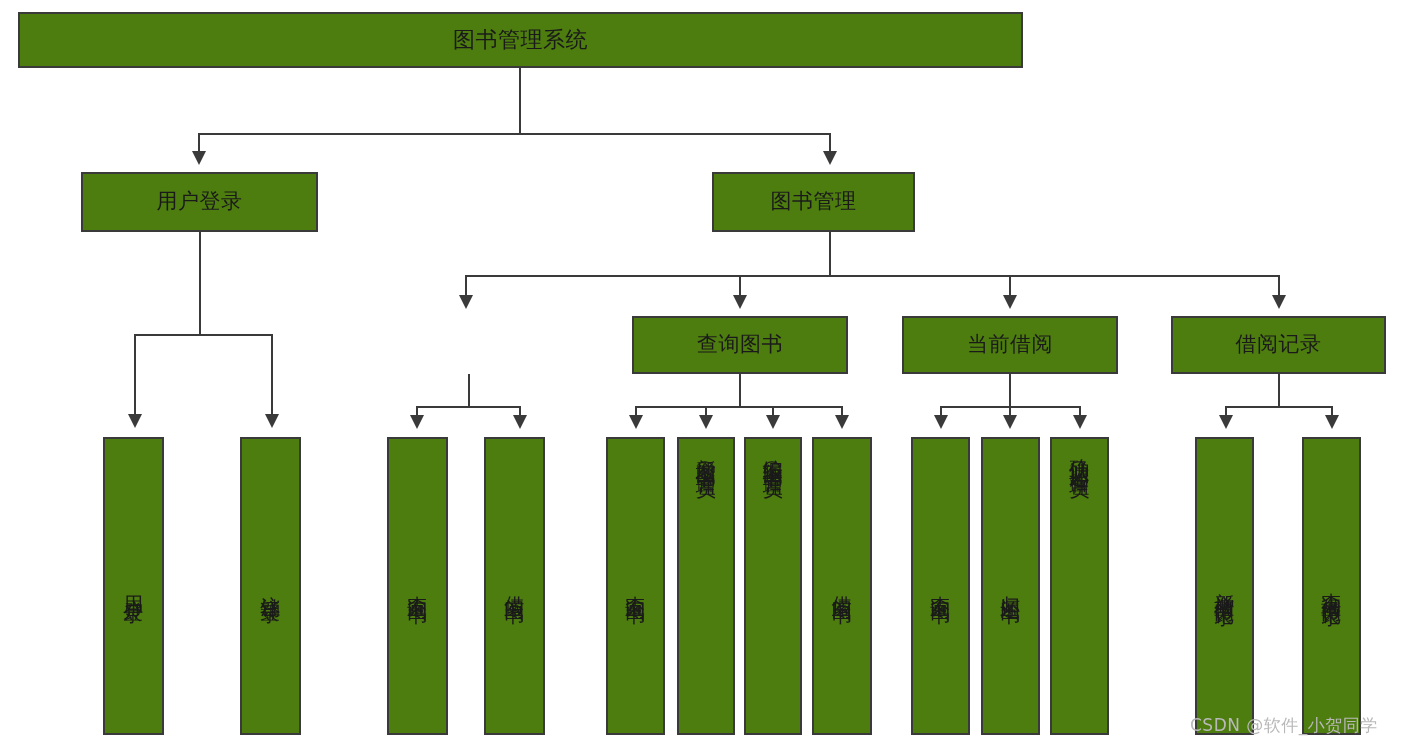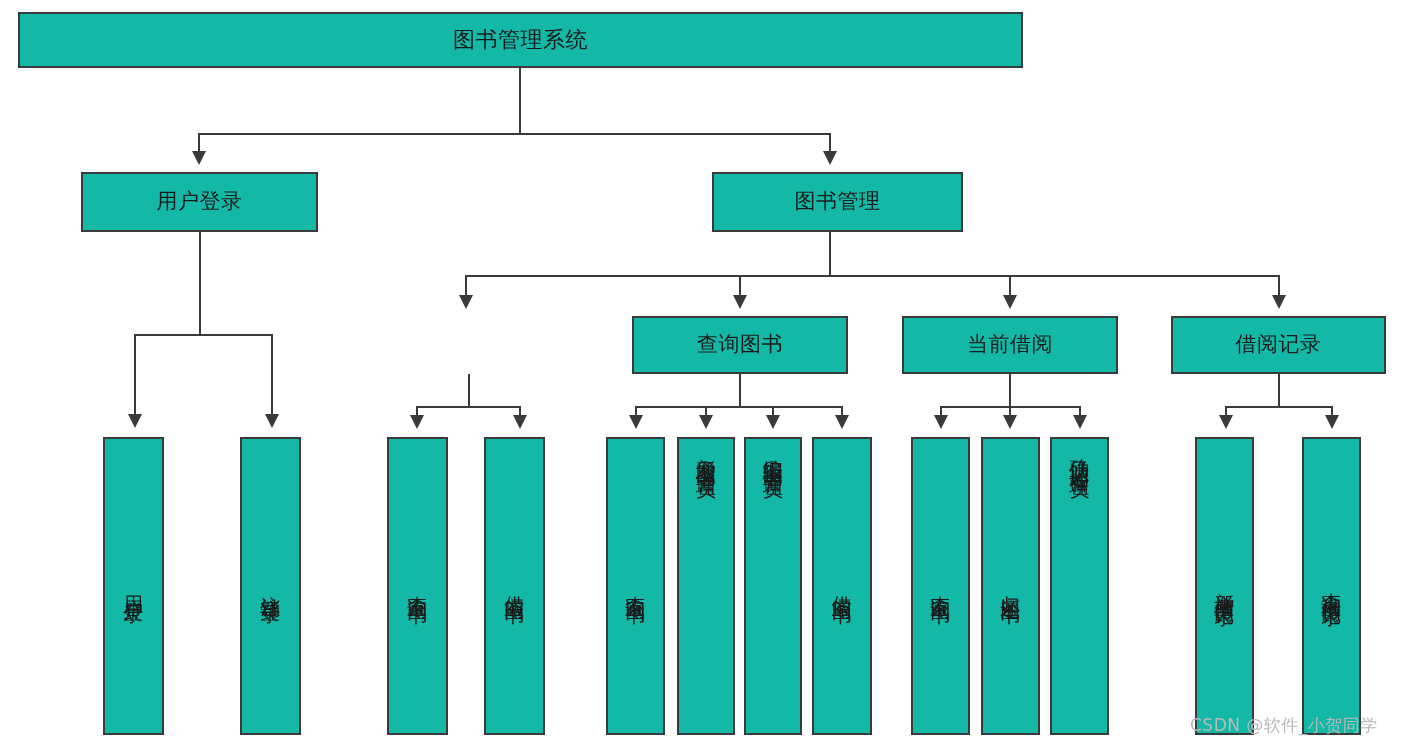--- a/index.html
+++ b/index.html
@@ -14,21 +14,21 @@
     position: relative;
     width: 1405px;
     height: 747px;
     background: #ffffff;
     overflow: hidden;
   }
   .node {
     position: absolute;
     box-sizing: border-box;
     border: 2px solid #3a3a3a;
-    background: #14b8a6;
+    background: #4d7c0f;
     display: flex;
     align-items: center;
     justify-content: center;
     color: #1a1a1a;
   }
   .node-label {
     display: block;
     text-align: center;
     line-height: 1.22;
     white-space: pre;
@@ -105,21 +105,21 @@
   <div class="hline" style="left:198px; top:133px; width:633px; height:2px;"></div>
   <div class="vline" style="left:198px; top:133px; width:2px; height:20px;"></div>
   <div class="arrow" style="left:192px; top:151px;"></div>
   <div class="vline" style="left:829px; top:133px; width:2px; height:20px;"></div>
   <div class="arrow" style="left:823px; top:151px;"></div>
 
   <div class="node h-node" style="left:81px; top:172px; width:237px; height:60px;">
     <span class="node-label">用户登录</span>
   </div>
 
-  <div class="node h-node" style="left:712px; top:172px; width:251px; height:60px;">
+  <div class="node h-node" style="left:712px; top:172px; width:203px; height:60px;">
     <span class="node-label">图书管理</span>
   </div>
 
   <div class="vline" style="left:199px; top:232px; width:2px; height:103px;"></div>
   <div class="hline" style="left:134px; top:334px; width:139px; height:2px;"></div>
   <div class="vline" style="left:134px; top:334px; width:2px; height:82px;"></div>
   <div class="arrow" style="left:128px; top:414px;"></div>
   <div class="vline" style="left:271px; top:334px; width:2px; height:82px;"></div>
   <div class="arrow" style="left:265px; top:414px;"></div>
 

